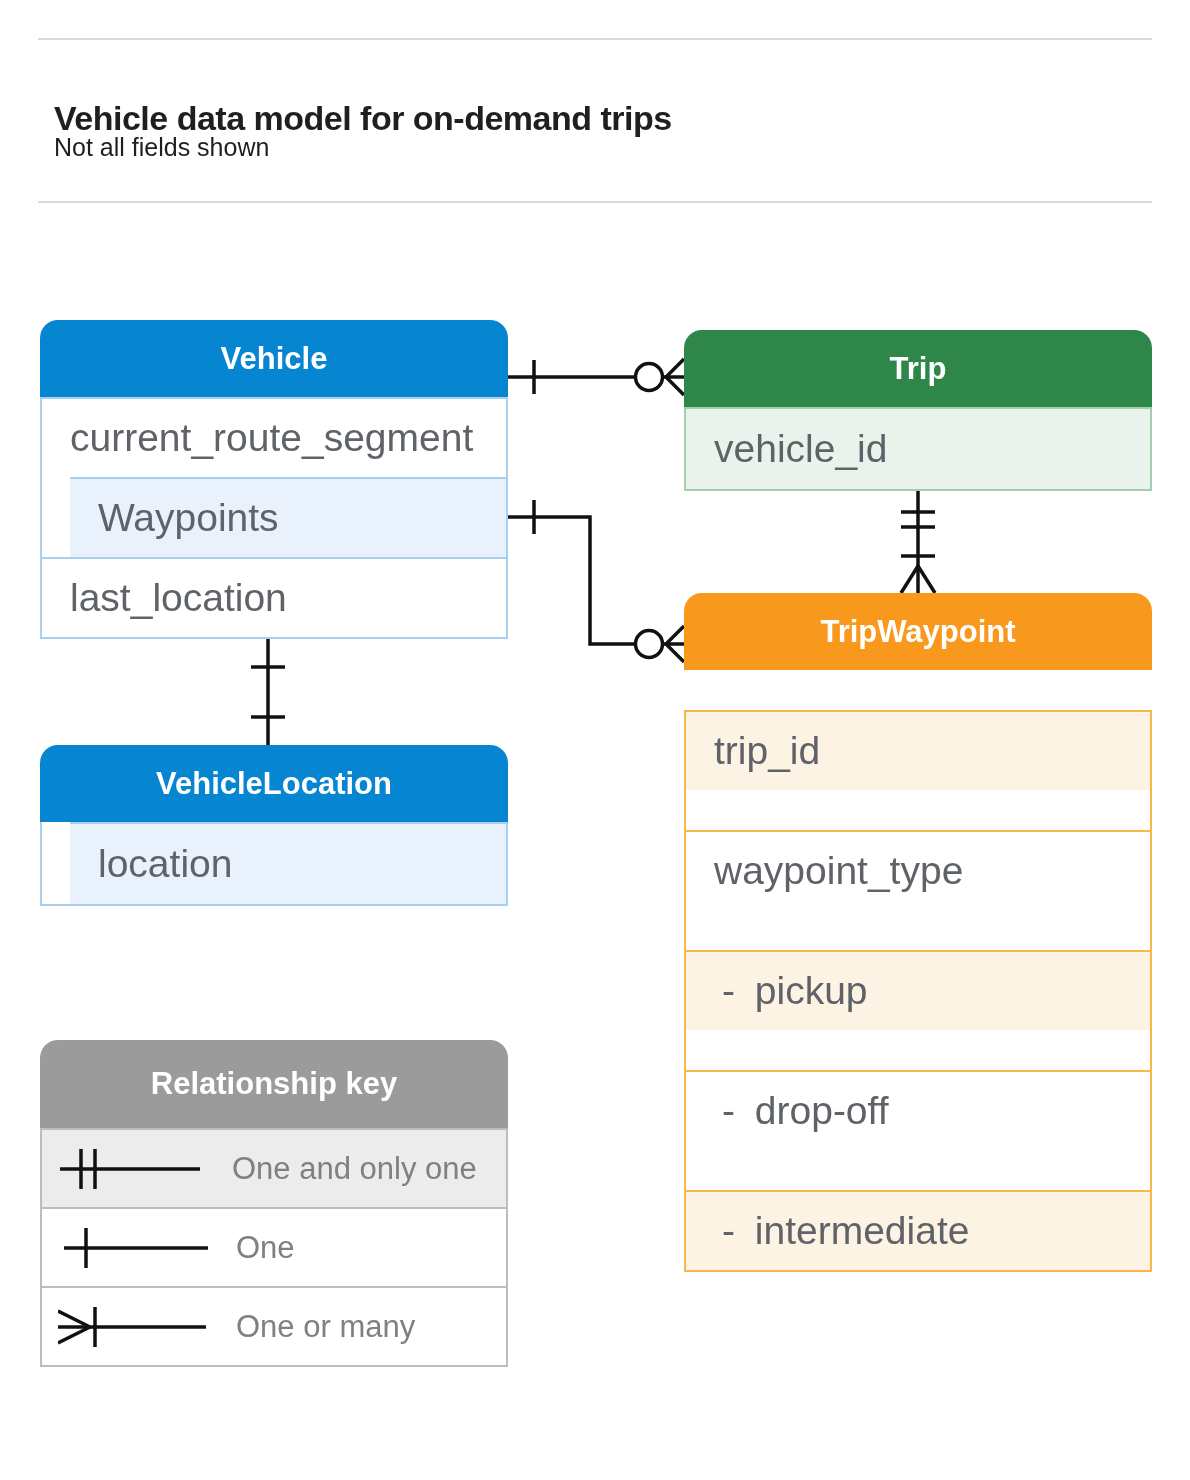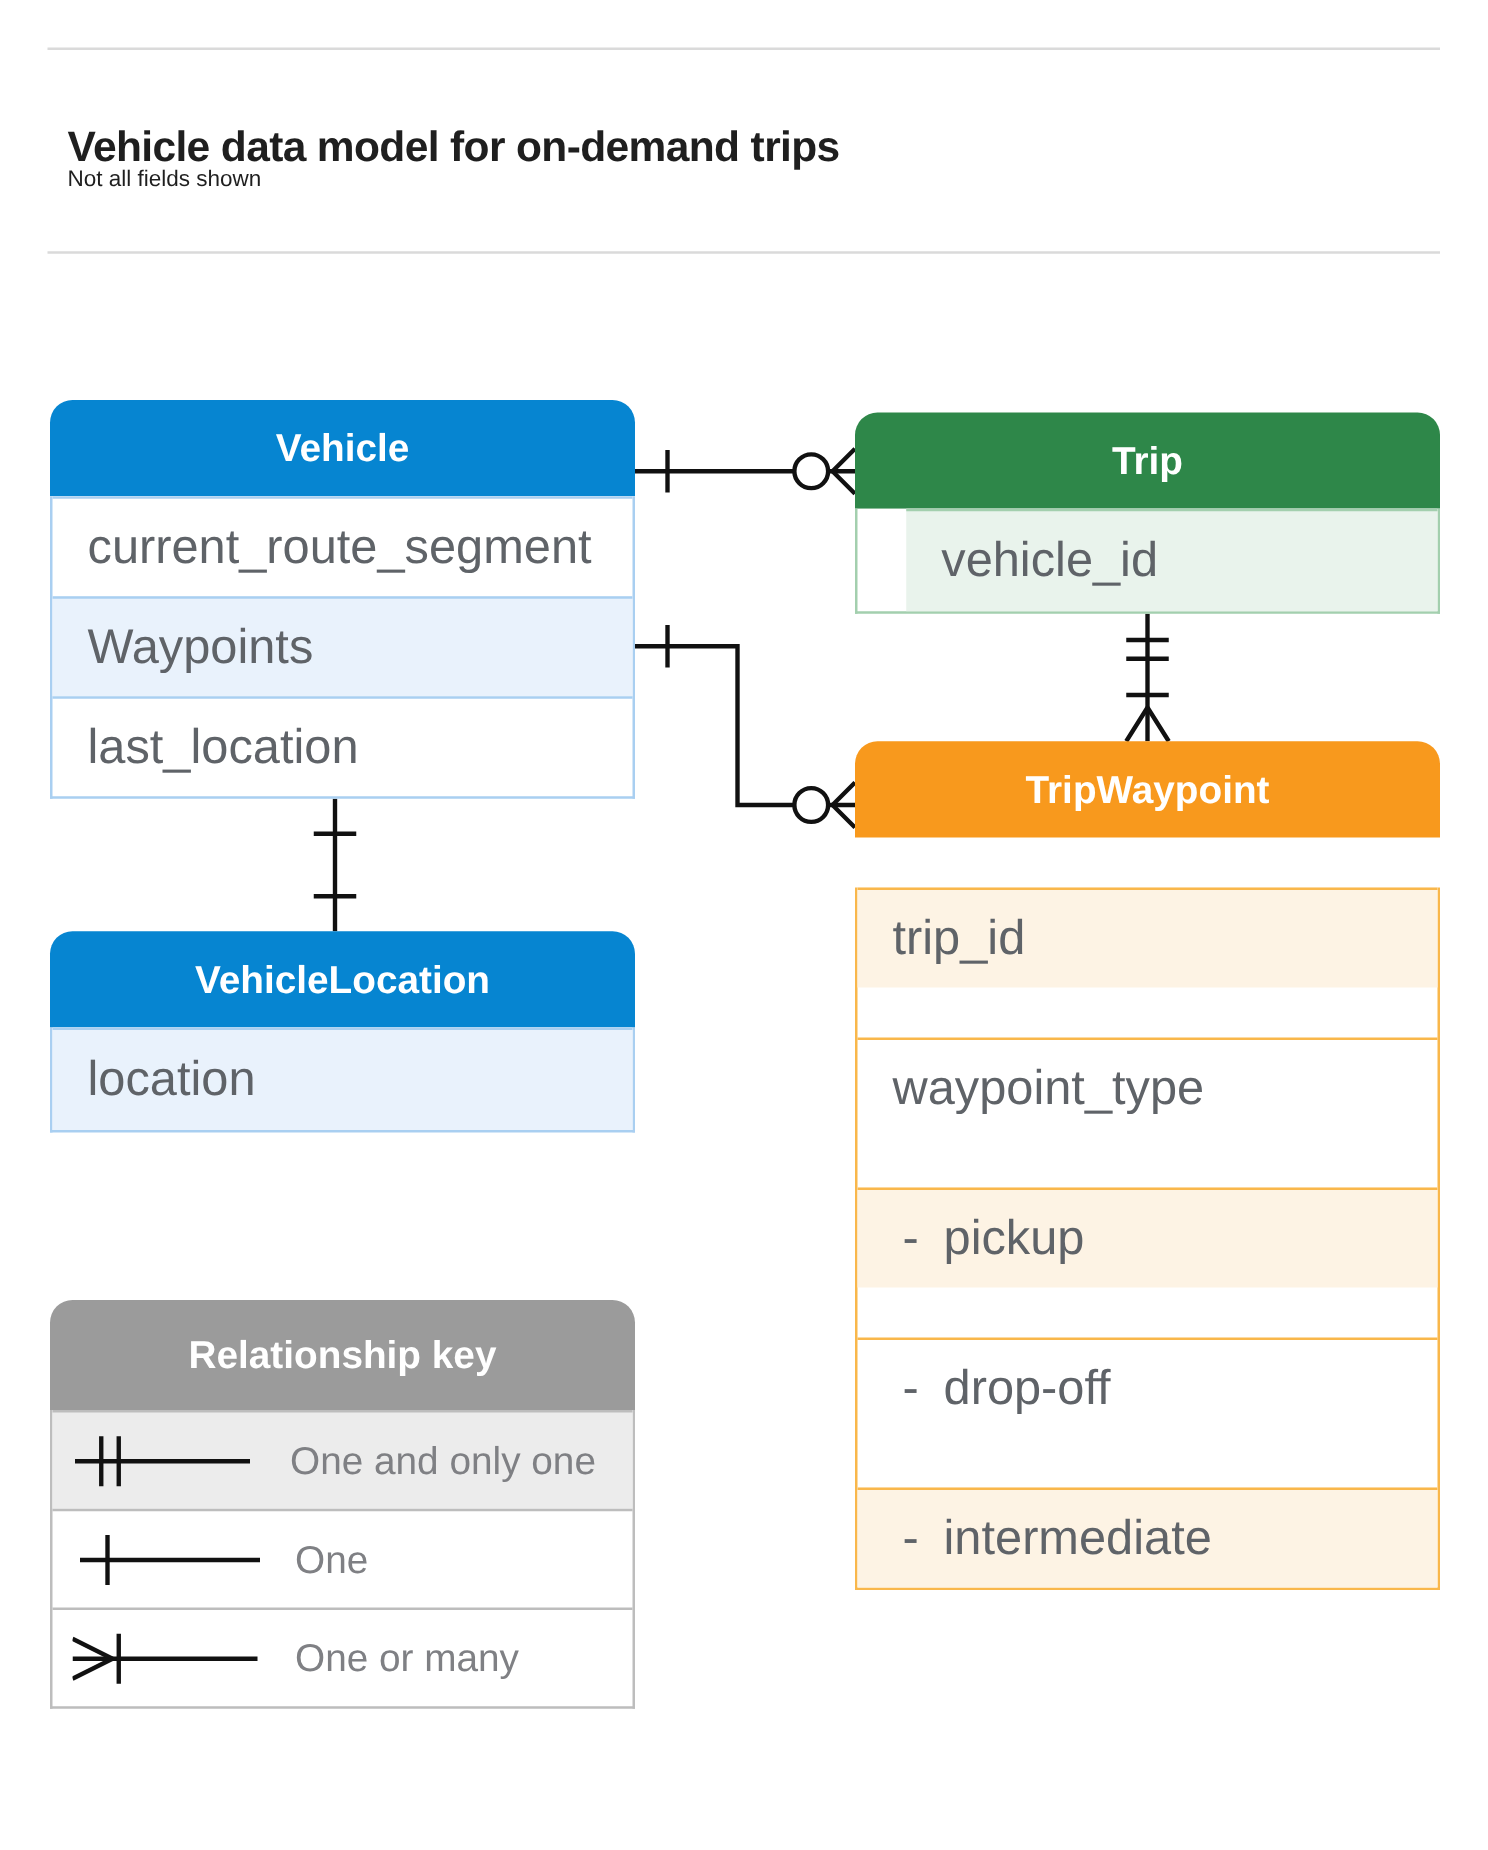--- a/index.html
+++ b/index.html
@@ -11,40 +11,40 @@
   }
   html,body{margin:0;padding:0;background:#ffffff;}
   .canvas{
     position:relative; width:1190px; height:1480px; background:#fff;
     font-family:"Liberation Sans", sans-serif; overflow:hidden;
   }
   .rule{position:absolute; left:38px; width:1114px; height:2px; background:var(--rule);}
   .rule-top{top:38px;}
   .rule-2{top:201px;}
   .page-title{position:absolute; left:54px; top:76px; font-size:34px; font-weight:700; color:#1f1f1f; letter-spacing:-0.5px;}
-  .page-subtitle{position:absolute; left:54px; top:133px; font-size:18px; color:#1f1f1f;}
+  .page-subtitle{position:absolute; left:54px; top:133px; font-size:25px; color:#1f1f1f;}
 
   .entity{position:absolute; width:468px;border-radius:25px;}
   .entity-header{
     height:77px; border-radius:18px 18px 0 0; display:flex; align-items:center; justify-content:center;
     color:#ffffff; font-size:31px; font-weight:700;
   }
   .entity-body{border:2px solid; border-top:none; background:#fff;}
   .row{
     height:78px; display:flex; align-items:center; padding-left:28px;
     font-size:39px; color:var(--field-text); border-top:2px solid; border-top-color:inherit;
   }
   .row.sub{padding-left:36px; word-spacing:9px;}
 
   .blue  .entity-header{background:var(--blue);}
   .blue  .entity-body{border-color:var(--blue-border);}
   .blue  .row{border-top-color:var(--blue-border);}
-  .blue  .row.tint{background:var(--blue-light);}
+  .blue  .row.tint{background:var(--blue-light);margin-left:28px;}
   .green .entity-header{background:var(--green);}
-  .green .entity-body{border-color:var(--green-border);padding-left:39px;}
+  .green .entity-body{border-color:var(--green-border);}
   .green .row{border-top-color:var(--green-border);}
   .green .row.tint{background:var(--green-light);}
   .orange .entity-header{background:var(--orange);}
   .orange .entity-body{border-color:var(--orange-border);}
   .orange .row{border-top-color:var(--orange-border);}
   .orange .row.tint{background:var(--orange-light);}
   .orange .row{height:78px;margin-top:40px;}
 
   .keybox{position:absolute; left:40px; top:1040px; width:468px;}
   .keybox .entity-header{height:88px; background:var(--gray);}

